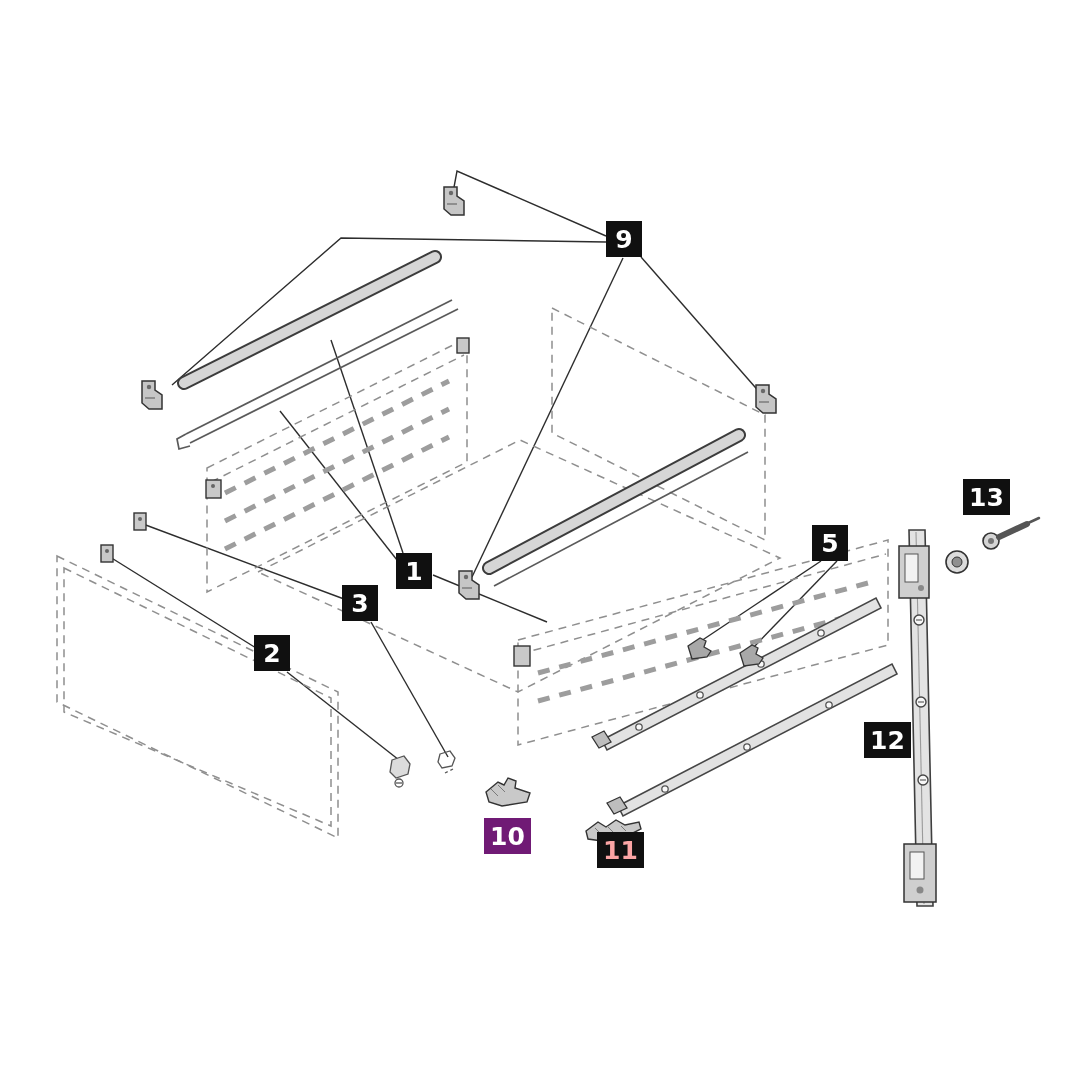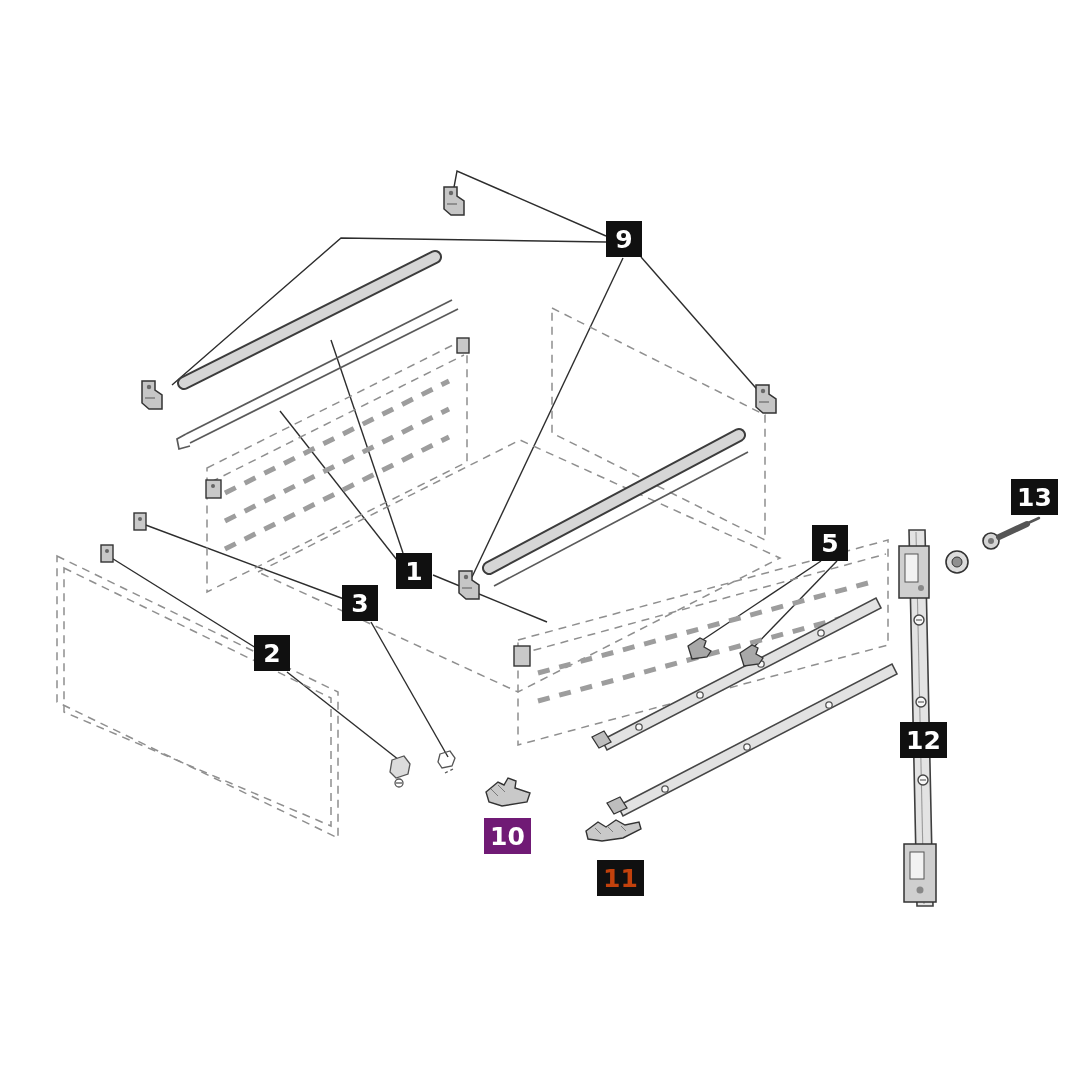--- a/index.html
+++ b/index.html
@@ -173,17 +173,17 @@
       <line x1="1026" y1="524" x2="1039" y2="518" stroke="#555" stroke-width="2.5" stroke-linecap="round"></line>
     </g>
   </svg>
 
   <div class="callout" style="left: 396px; top: 553px; background: rgb(16, 16, 16); color: rgb(255, 255, 255);">1</div>
   <div class="callout" style="left: 254px; top: 635px; background: rgb(16, 16, 16); color: rgb(255, 255, 255);">2</div>
   <div class="callout" style="left: 342px; top: 585px; background: rgb(16, 16, 16); color: rgb(255, 255, 255);">3</div>
   <div class="callout" style="left: 812px; top: 525px; background: rgb(16, 16, 16); color: rgb(255, 255, 255);">5</div>
   <div class="callout" style="left: 606px; top: 221px; background: rgb(16, 16, 16); color: rgb(255, 255, 255);">9</div>
   <div class="callout" style="left: 484px; top: 818px; background: #701a75; color: rgb(255, 255, 255);">10</div>
-  <div class="callout" style="left: 597px; top: 860px; background: rgb(16, 16, 16); color: #c2410c;">11</div>
-  <div class="callout" style="left: 864px; top: 722px; background: rgb(16, 16, 16); color: rgb(255, 255, 255); margin-left: 36px;">12</div>
-  <div class="callout" style="left: 963px; top: 479px; background: rgb(16, 16, 16); color: rgb(255, 255, 255); margin-left: 48px;">13</div>
+  <div class="callout" style="left: 597px; top: 832px; background: rgb(16, 16, 16); color: #fca5a5;">11</div>
+  <div class="callout" style="left: 864px; top: 722px; background: rgb(16, 16, 16); color: rgb(255, 255, 255);">12</div>
+  <div class="callout" style="left: 963px; top: 479px; background: rgb(16, 16, 16); color: rgb(255, 255, 255);">13</div>
 
 </div>
 
 </body></html>

